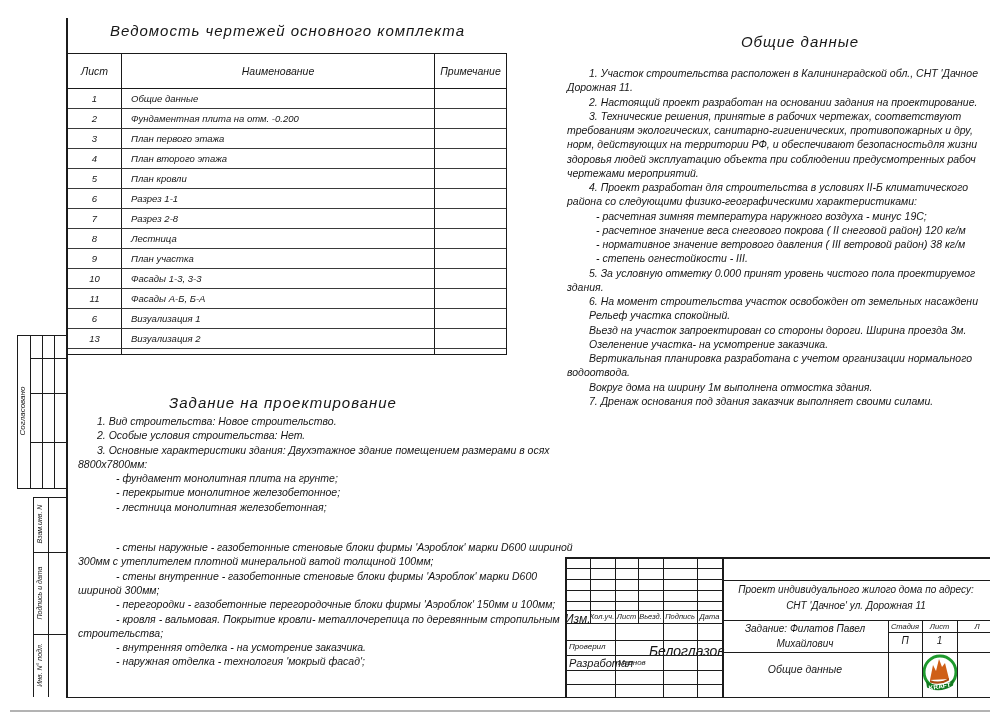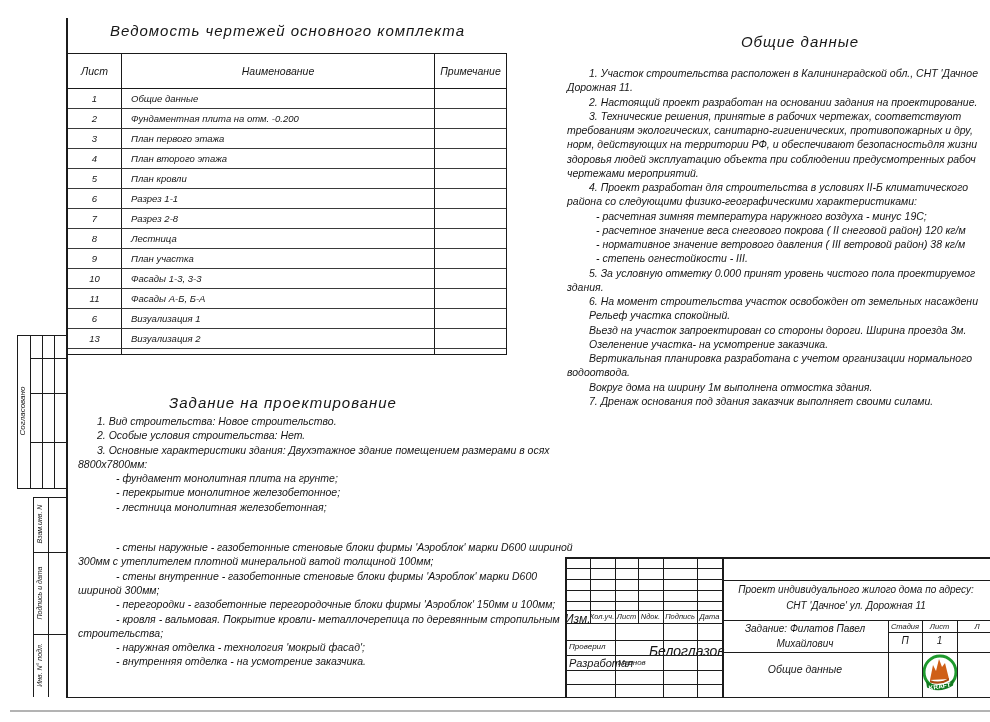--- a/index.html
+++ b/index.html
@@ -127,22 +127,22 @@
       <div class="tline" style="line-height: 14.3px; padding-left: 38px;">- фундамент монолитная плита на грунте;</div>
       <div class="tline" style="line-height: 14.3px; padding-left: 38px;">- перекрытие монолитное железобетонное;</div>
       <div class="tline" style="line-height: 14.3px; padding-left: 38px;">- лестница монолитная железобетонная;</div>
       <div class="tline" style="line-height: 14.3px; padding-left: 38px; margin-top: 26px;">- стены наружные - газобетонные стеновые блоки фирмы 'Аэроблок' марки D600 шириной</div>
       <div class="tline" style="line-height: 14.3px; padding-left: 0px;">300мм с утеплителем плотной минеральной ватой толщиной 100мм;</div>
       <div class="tline" style="line-height: 14.3px; padding-left: 38px;">- стены внутренние - газобетонные стеновые блоки фирмы 'Аэроблок' марки D600</div>
       <div class="tline" style="line-height: 14.3px; padding-left: 0px;">шириной 300мм;</div>
       <div class="tline" style="line-height: 14.3px; padding-left: 38px;">- перегородки - газобетонные перегородочные блоки фирмы 'Аэроблок' 150мм и 100мм;</div>
       <div class="tline" style="line-height: 14.3px; padding-left: 38px;">- кровля - вальмовая. Покрытие кровли- металлочерепица по деревянным стропильным</div>
       <div class="tline" style="line-height: 14.3px; padding-left: 0px;">строительства;</div>
+      <div class="tline" style="line-height: 14.3px; padding-left: 38px;">- внутренняя отделка - на усмотрение заказчика.</div>
       <div class="tline" style="line-height: 14.3px; padding-left: 38px;">- наружная отделка - технология 'мокрый фасад';</div>
-      <div class="tline" style="line-height: 14.3px; padding-left: 38px;">- внутренняя отделка - на усмотрение заказчика.</div>
     </div>
 
   <div class="txt h1t ctr" style="left:565px;top:33px;width:470px;">Общие данные</div>
   <div id="general-lines">
       <div class="tline" style="line-height: 14.25px; padding-left: 22px;">1. Участок строительства расположен в Калининградской обл., СНТ 'Дачное</div>
       <div class="tline" style="line-height: 14.25px; padding-left: 0px;">Дорожная 11.</div>
       <div class="tline" style="line-height: 14.25px; padding-left: 22px;">2. Настоящий проект разработан на основании задания на проектирование.</div>
       <div class="tline" style="line-height: 14.25px; padding-left: 22px;">3. Технические решения, принятые в рабочих чертежах, соответствуют</div>
       <div class="tline" style="line-height: 14.25px; padding-left: 0px;">требованиям экологических, санитарно-гигиенических, противопожарных и дру,</div>
       <div class="tline" style="line-height: 14.25px; padding-left: 0px;">норм, действующих на территории РФ, и обеспечивают безопасностьдля жизни</div>
@@ -167,21 +167,21 @@
     </div>
 
   <div class="txt rot" style="left:-37px;top:404px;width:120px;">Согласовано</div>
   <div class="txt rot" style="left:5px;top:517px;width:70px;font-size:7px;">Взам.инв. N</div>
   <div class="txt rot" style="left:-5px;top:586px;width:90px;font-size:7px;">Подпись и дата</div>
   <div class="txt rot" style="left:0px;top:658px;width:80px;font-size:7px;">Инв. N° подл.</div>
 
   <div class="txt ctr" style="left:565px;top:612px;width:25px;font-size:12px;">Изм.</div>
   <div class="txt ctr" style="left:589px;top:612px;width:26px;font-size:7.5px;">Кол.уч.</div>
   <div class="txt ctr" style="left:615px;top:612px;width:23px;font-size:7.5px;">Лист</div>
-  <div class="txt ctr" style="left:638px;top:612px;width:25px;font-size:7.5px;">Nдок.</div>
+  <div class="txt ctr" style="left:638px;top:612px;width:25px;font-size:7.5px;">Вьезд.</div>
   <div class="txt ctr" style="left:663px;top:612px;width:34px;font-size:7.5px;">Подпись</div>
   <div class="txt ctr" style="left:697px;top:612px;width:25px;font-size:7.5px;">Дата</div>
 
   <div class="txt" style="left:569px;top:642px;font-size:8px;">Проверил</div>
   <div class="txt" style="left:649px;top:643px;font-size:14px;">Белоглазов</div>
   <div class="txt" style="left:569px;top:657px;font-size:11px;">Разработал</div>
   <div class="txt" style="left:618px;top:658px;font-size:8px;">Мазнов</div>
 
   <div class="txt ctr" style="left:722px;top:584px;width:268px;font-size:10px;">Проект индивидуального жилого дома по адресу:</div>
   <div class="txt ctr" style="left:722px;top:600px;width:268px;font-size:10px;">СНТ 'Дачное' ул. Дорожная 11</div>

